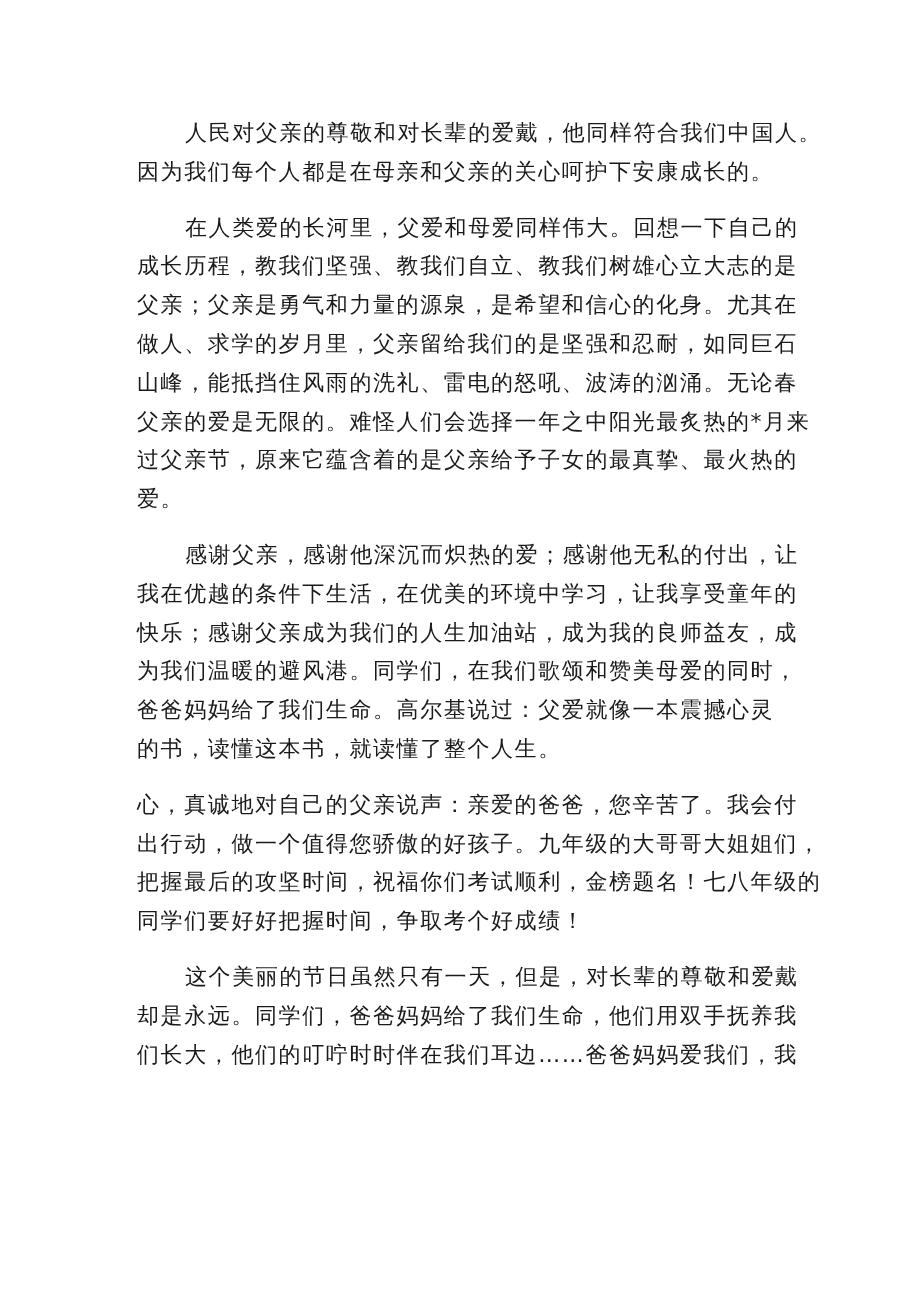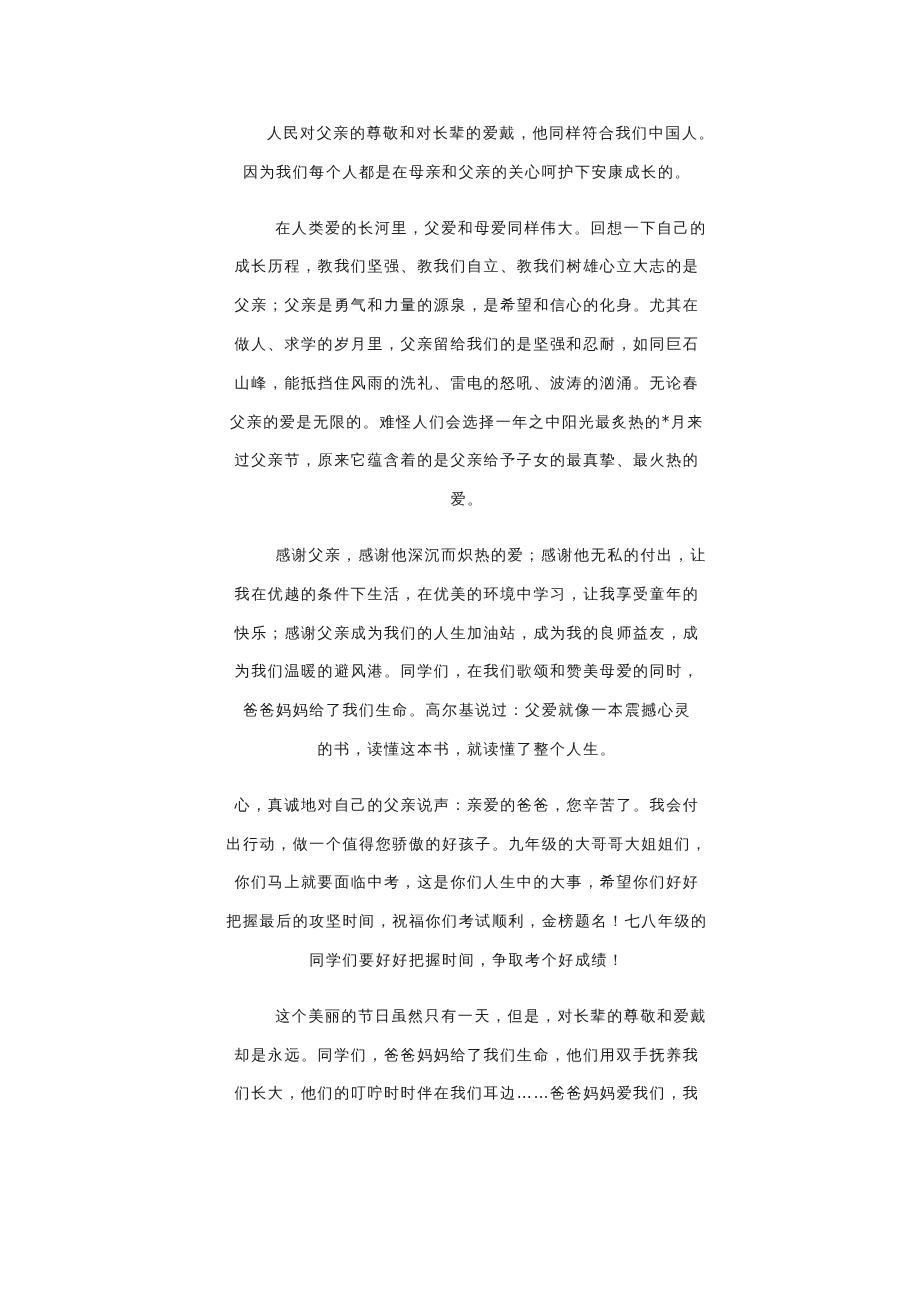--- a/index.html
+++ b/index.html
@@ -22,24 +22,23 @@
     width: 660px;
   }
   .para {
     margin: 0 0 17px 0;
     padding: 0;
   }
   .line {
     display: block;
     height: 38.8px;
     line-height: 38.8px;
-    font-size: 15px;
+    font-size: 22px;
     white-space: nowrap;
     letter-spacing: 1.6px;
-    text-align: center;
   }
   .line.indent {
     padding-left: 48px;
   }
 </style>
 </head>
 <body>
 
 <div class="page">
 
@@ -64,21 +63,20 @@
     <span class="line">我在优越的条件下生活，在优美的环境中学习，让我享受童年的</span>
     <span class="line">快乐；感谢父亲成为我们的人生加油站，成为我的良师益友，成</span>
     <span class="line">为我们温暖的避风港。同学们，在我们歌颂和赞美母爱的同时，</span>
     <span class="line">爸爸妈妈给了我们生命。高尔基说过：父爱就像一本震撼心灵</span>
     <span class="line">的书，读懂这本书，就读懂了整个人生。</span>
   </div>
 
   <div class="para">
     <span class="line">心，真诚地对自己的父亲说声：亲爱的爸爸，您辛苦了。我会付</span>
     <span class="line">出行动，做一个值得您骄傲的好孩子。九年级的大哥哥大姐姐们，</span>
-    <span class="line">你们马上就要面临中考，这是你们人生中的大事，希望你们好好</span>
     <span class="line">把握最后的攻坚时间，祝福你们考试顺利，金榜题名！七八年级的</span>
     <span class="line">同学们要好好把握时间，争取考个好成绩！</span>
   </div>
 
   <div class="para">
     <span class="line indent">这个美丽的节日虽然只有一天，但是，对长辈的尊敬和爱戴</span>
     <span class="line">却是永远。同学们，爸爸妈妈给了我们生命，他们用双手抚养我</span>
     <span class="line">们长大，他们的叮咛时时伴在我们耳边……爸爸妈妈爱我们，我</span>
   </div>
 

